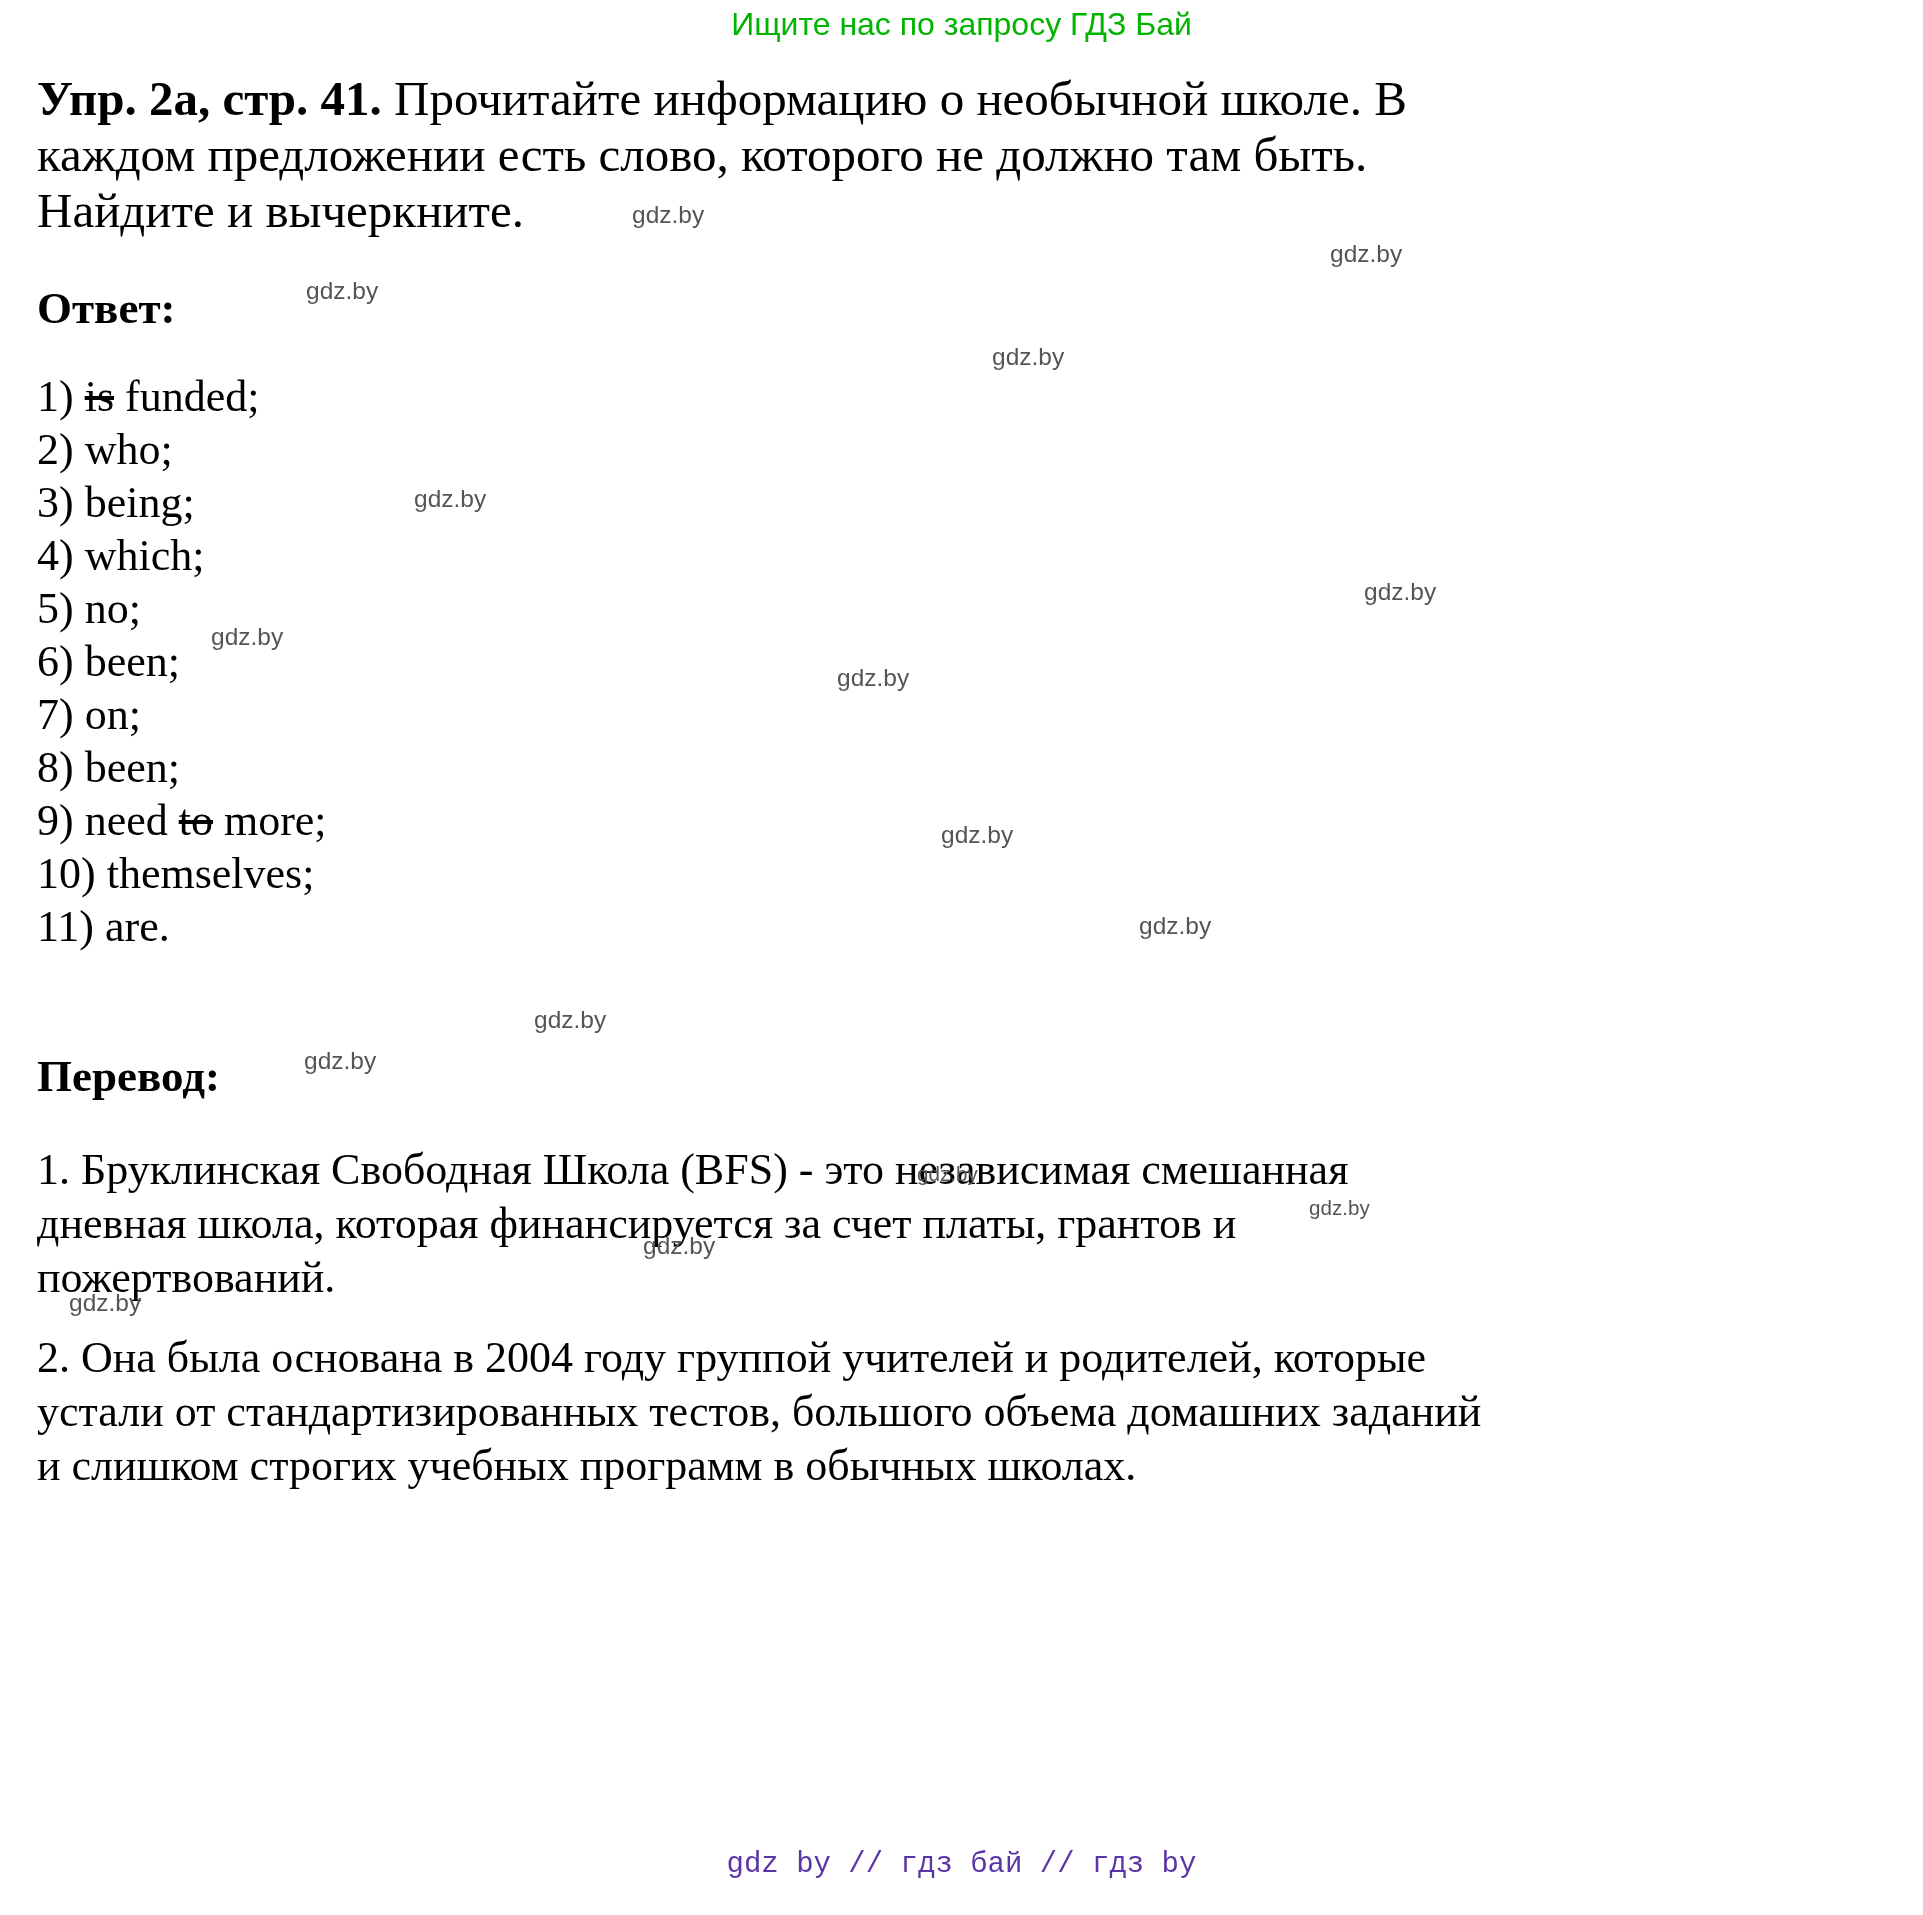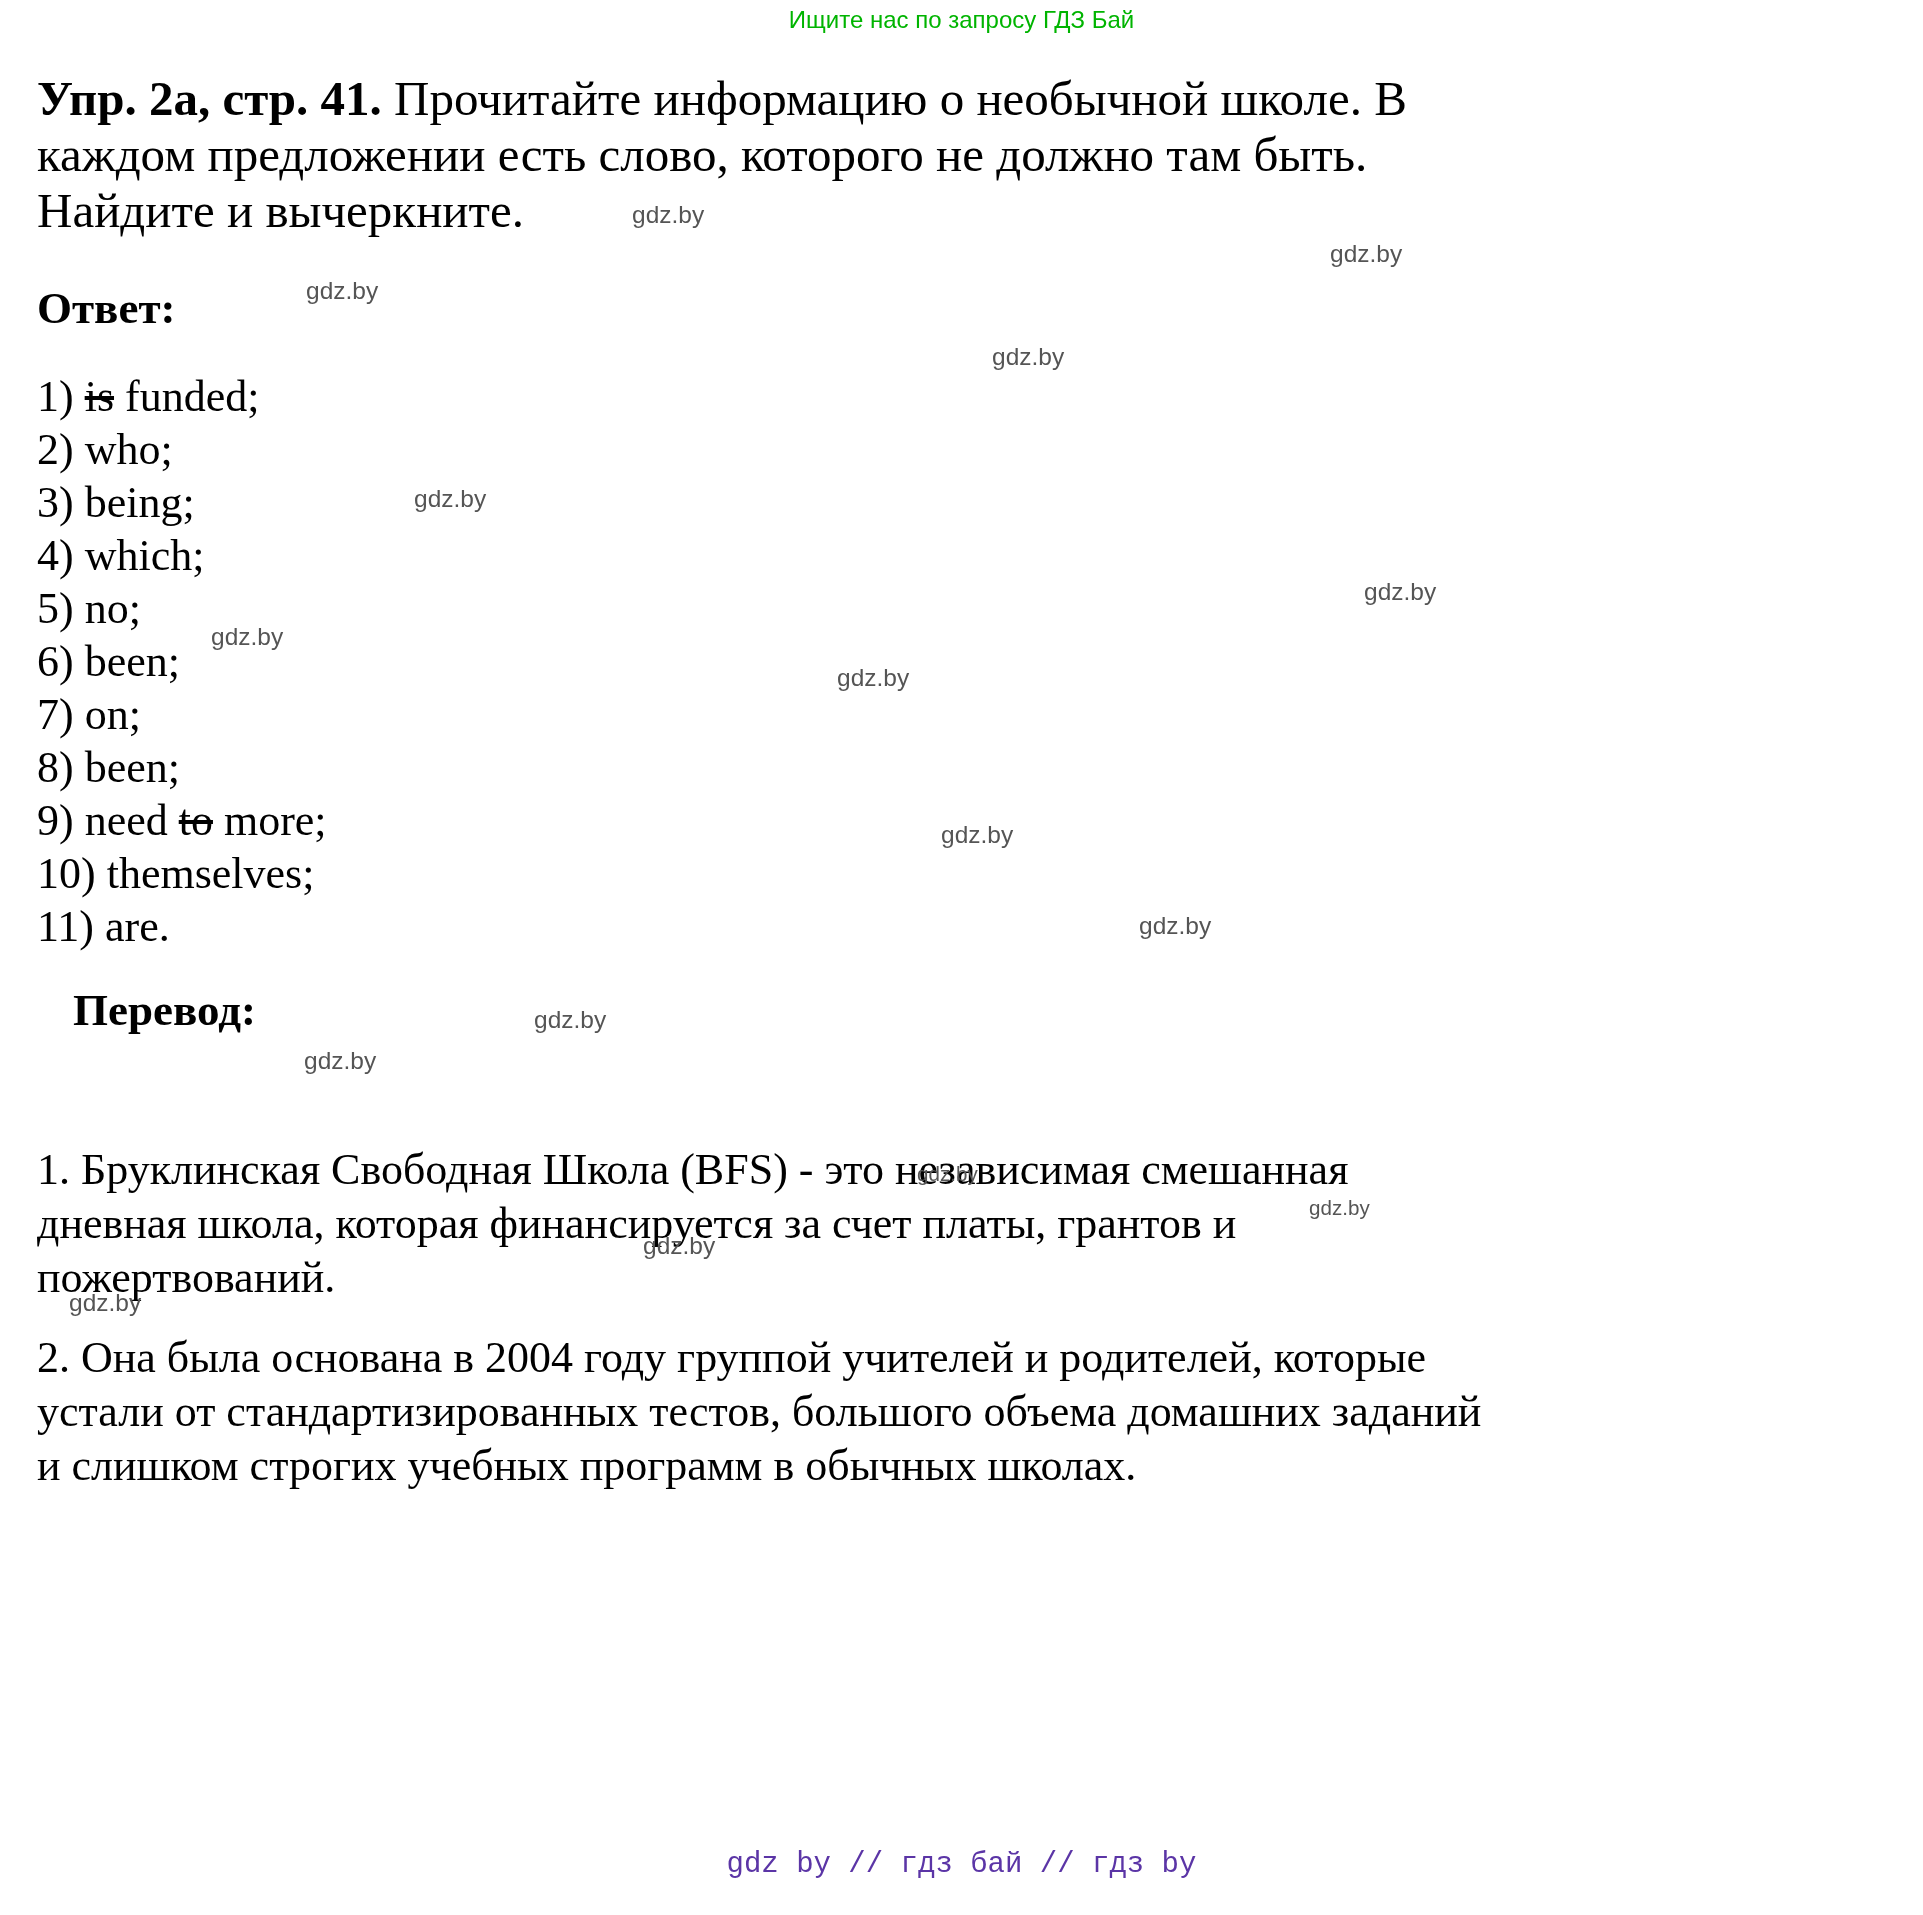--- a/index.html
+++ b/index.html
@@ -20,21 +20,21 @@
     height: 1915px;
     background: #ffffff;
   }
   .banner {
     position: absolute;
     top: 5.9px;
     left: 0;
     width: 100%;
     text-align: center;
     font-family: "Liberation Sans", sans-serif;
-    font-size: 24px;
+    font-size: 32px;
     font-weight: 500;
     color: var(--banner-color, #00b400);
   }
   .task {
     position: absolute;
     top: 71px;
     left: 37px;
     width: 1465px;
     font-size: 49px;
     line-height: 56px;
@@ -42,21 +42,21 @@
   .task .task-label {
     font-weight: bold;
   }
   .section-heading {
     position: absolute;
     left: 37px;
     font-size: 45px;
     font-weight: bold;
   }
   .answer-heading { top: 282px; }
-  .translation-heading { top: 984px; margin-left: 36px; }
+  .translation-heading { top: 1050px; }
   .answer-list {
     position: absolute;
     top: 370px;
     left: 37px;
     font-size: 44px;
     line-height: 53px;
   }
   .answer-item { white-space: nowrap; }
   .strike { text-decoration: line-through; }
   .translation-para {

